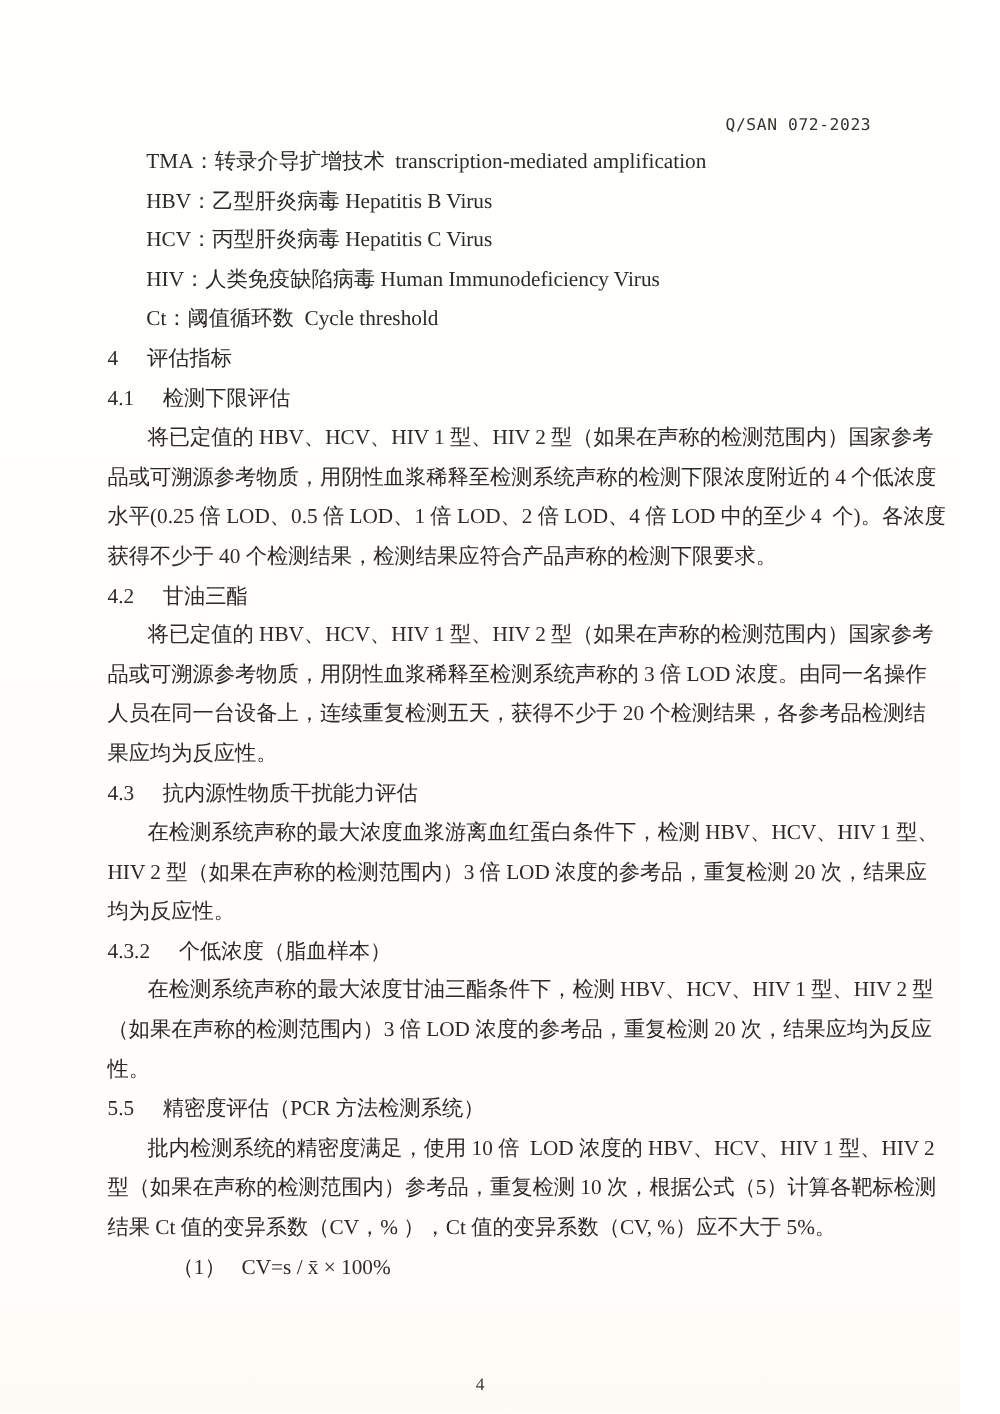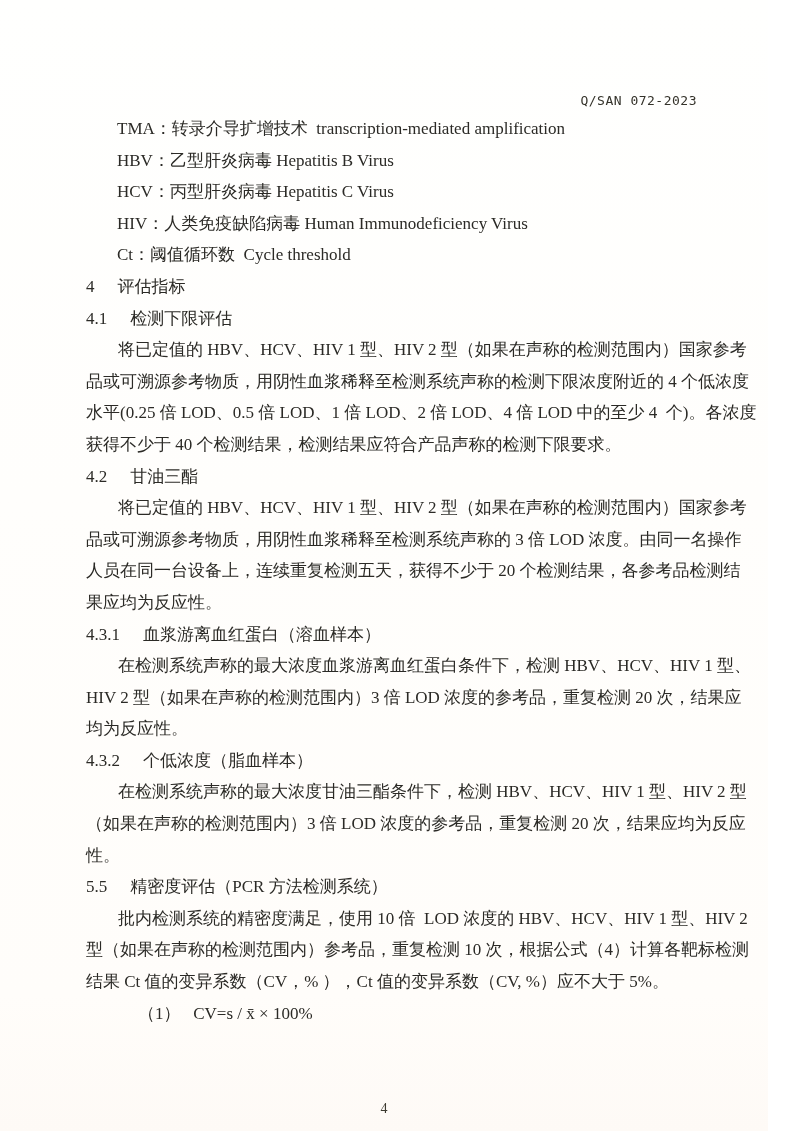--- a/index.html
+++ b/index.html
@@ -69,29 +69,29 @@
       <div class="line heading"><span class="h-num">4.1</span><span>检测下限评估</span></div>
       <div class="line para-first">将已定值的 HBV、HCV、HIV 1 型、HIV 2 型（如果在声称的检测范围内）国家参考</div>
       <div class="line para">品或可溯源参考物质，用阴性血浆稀释至检测系统声称的检测下限浓度附近的 4 个低浓度</div>
       <div class="line para">水平(0.25 倍 LOD、0.5 倍 LOD、1 倍 LOD、2 倍 LOD、4 倍 LOD 中的至少 4  个)。各浓度</div>
       <div class="line para">获得不少于 40 个检测结果，检测结果应符合产品声称的检测下限要求。</div>
       <div class="line heading"><span class="h-num">4.2</span><span>甘油三酯</span></div>
       <div class="line para-first">将已定值的 HBV、HCV、HIV 1 型、HIV 2 型（如果在声称的检测范围内）国家参考</div>
       <div class="line para">品或可溯源参考物质，用阴性血浆稀释至检测系统声称的 3 倍 LOD 浓度。由同一名操作</div>
       <div class="line para">人员在同一台设备上，连续重复检测五天，获得不少于 20 个检测结果，各参考品检测结</div>
       <div class="line para">果应均为反应性。</div>
-      <div class="line heading"><span class="h-num">4.3.1</span><span>血浆游离血红蛋白（溶血样本）</span></div>
+      <div class="line heading"><span class="h-num">4.3</span><span>抗内源性物质干扰能力评估</span></div>
       <div class="line para-first">在检测系统声称的最大浓度血浆游离血红蛋白条件下，检测 HBV、HCV、HIV 1 型、</div>
       <div class="line para">HIV 2 型（如果在声称的检测范围内）3 倍 LOD 浓度的参考品，重复检测 20 次，结果应</div>
       <div class="line para">均为反应性。</div>
       <div class="line heading"><span class="h-num">4.3.2</span><span>个低浓度（脂血样本）</span></div>
       <div class="line para-first">在检测系统声称的最大浓度甘油三酯条件下，检测 HBV、HCV、HIV 1 型、HIV 2 型</div>
       <div class="line para">（如果在声称的检测范围内）3 倍 LOD 浓度的参考品，重复检测 20 次，结果应均为反应</div>
       <div class="line para">性。</div>
       <div class="line heading"><span class="h-num">5.5</span><span>精密度评估（PCR 方法检测系统）</span></div>
       <div class="line para-first">批内检测系统的精密度满足，使用 10 倍  LOD 浓度的 HBV、HCV、HIV 1 型、HIV 2</div>
-      <div class="line para">型（如果在声称的检测范围内）参考品，重复检测 10 次，根据公式（4）计算各靶标检测</div>
+      <div class="line para">型（如果在声称的检测范围内）参考品，重复检测 10 次，根据公式（5）计算各靶标检测</div>
       <div class="line para">结果 Ct 值的变异系数（CV，% ），Ct 值的变异系数（CV, %）应不大于 5%。</div>
       <div class="line formula">（1）   CV=s / x̄ × 100%</div>
     </div>
 
   <div class="page-number">4</div>
 </div>
 
 </body></html>

